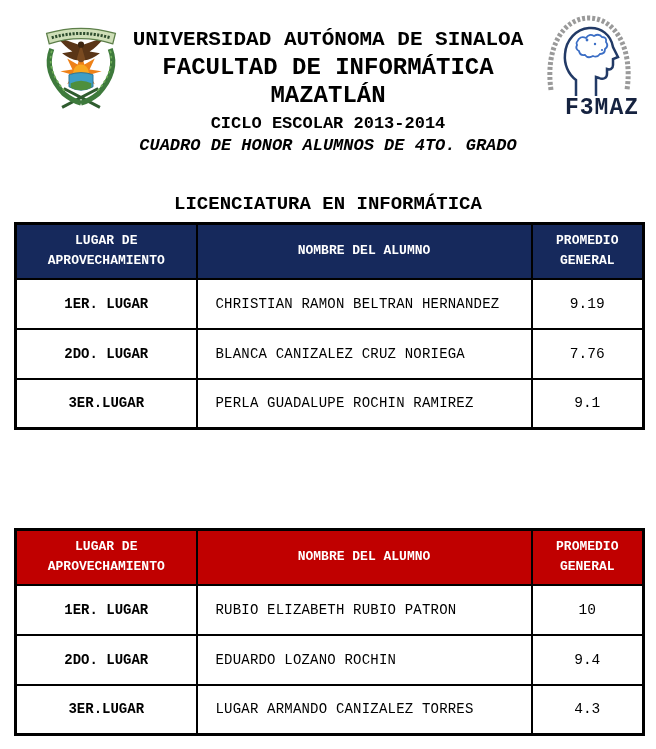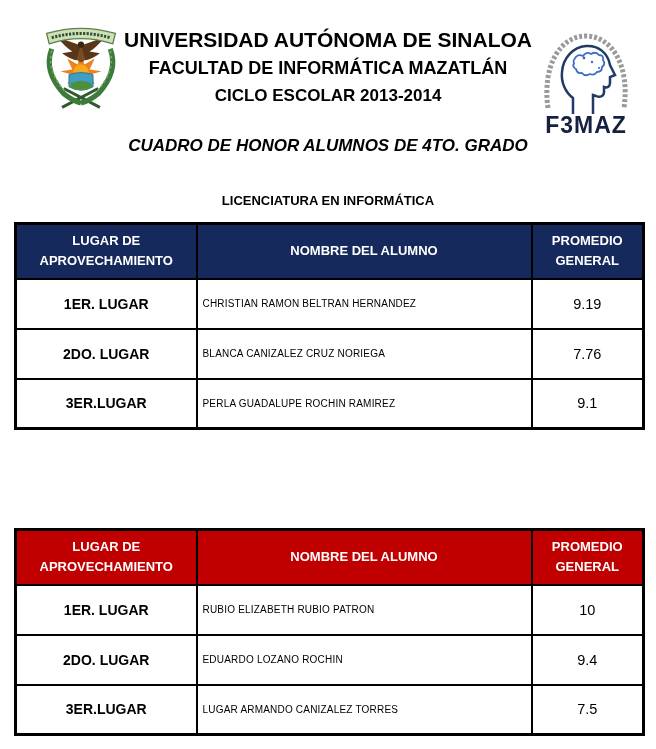--- a/index.html
+++ b/index.html
@@ -2,54 +2,54 @@
 <html><head>
 <meta charset="utf-8">
 <style>
   * { margin: 0; padding: 0; box-sizing: border-box; }
   html, body { background: #ffffff; }
   .page {
     position: relative;
     width: 656px;
     height: 749px;
     background: #ffffff;
-    font-family: Liberation Sans, sans-serif;
+    font-family: Liberation Mono, monospace;
     color: #000000;
     overflow: hidden;
   }
 
   
   .crest { position: absolute; left: 38px; top: 18px; width: 86px; height: 98px; }
-  .fimaz { position: absolute; left: 533px; top: 28px; width: 106px; height: 112px; text-align: center; }
+  .fimaz { position: absolute; left: 533px; top: 10px; width: 106px; height: 112px; text-align: right; }
   .fimaz-text {
     margin-top: -8px;
     font-size: 23px;
     font-weight: 800;
     letter-spacing: 1px;
     color: #15223f;
     transform: scaleY(1.05);
   }
   .titles {
     position: absolute; left: 120px; right: 120px; top: 26px;
     text-align: center; font-weight: bold; color: #000;
   }
   .title-1 { font-size: 21px; line-height: 28px; }
-  .title-2 { font-size: 18px; line-height: 28px; }
+  .title-2 { font-size: 24px; line-height: 28px; }
   .title-3 { font-size: 17px; line-height: 27px; }
 
   .doc-title {
     position: absolute; left: 0; right: 0; top: 136px;
     text-align: center;
     font-size: 17px; font-weight: bold; font-style: italic;
   }
 
   .sec-heading {
     position: absolute; left: 0; right: 0;
     text-align: center;
-    font-size: 13px; font-weight: bold;
+    font-size: 19px; font-weight: bold;
   }
   .sec-heading.pos-1 { top: 193px; }
   .sec-heading.pos-2 { top: 497px; }
 
   
   table.honor {
     position: absolute; left: 14px; width: 628px;
     border-collapse: collapse; table-layout: fixed;
     border: 3px solid #000;
   }
@@ -59,21 +59,21 @@
   table.honor col.c2 { width: 335px; }
   table.honor col.c3 { width: 112px; }
   table.honor th, table.honor td { border: 2px solid #000; vertical-align: middle; }
   table.honor thead tr { height: 55px; }
   table.honor tbody tr { height: 50px; }
   table.honor th {
     color: #ffffff; font-weight: bold; font-size: 13px;
     line-height: 1.55; text-align: center; padding: 2px 8px;
   }
   td.place { font-weight: bold; font-size: 14px; text-align: center; }
-  td.name  { font-weight: normal; font-size: 10px; text-align: left; padding-left: 5px; letter-spacing: 0.2px; border-radius: 14px; }
+  td.name  { font-weight: normal; font-size: 14px; text-align: left; padding-left: 18px; letter-spacing: 0.2px; border-radius: 14px; }
   td.avg   { font-weight: normal; font-size: 14.5px; text-align: center; }
 </style>
 </head>
 <body>
 
 <div class="page">
 
   <div class="crest">
     <svg viewBox="0 0 100 110" width="86" height="98">
       <path d="M30,80 L72,102 M70,80 L28,102" stroke="#2f5c2f" stroke-width="3.5"></path>
@@ -166,18 +166,18 @@
         <td class="avg">10</td>
       </tr>
       <tr>
         <td class="place">2DO. LUGAR</td>
         <td class="name">EDUARDO LOZANO ROCHIN</td>
         <td class="avg">9.4</td>
       </tr>
       <tr>
         <td class="place">3ER.LUGAR</td>
         <td class="name">LUGAR ARMANDO CANIZALEZ TORRES</td>
-        <td class="avg">7.5</td>
+        <td class="avg">4.3</td>
       </tr>
     </tbody>
   </table>
 
 </div>
 
 </body></html>

